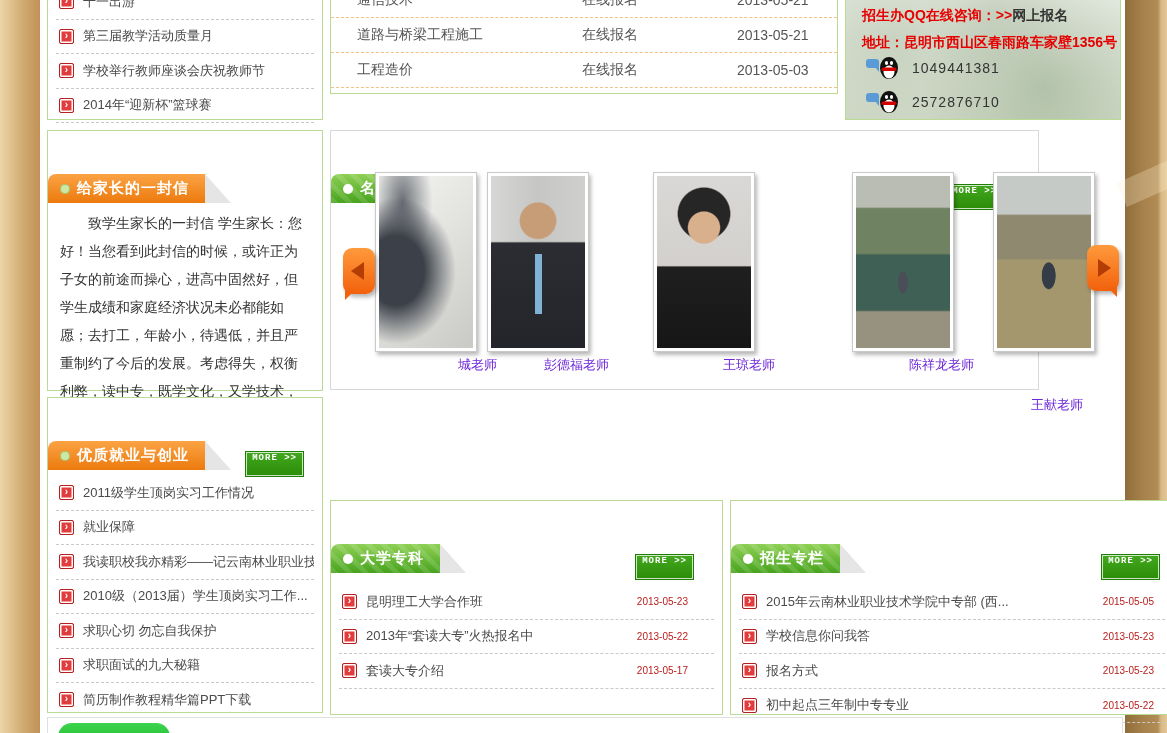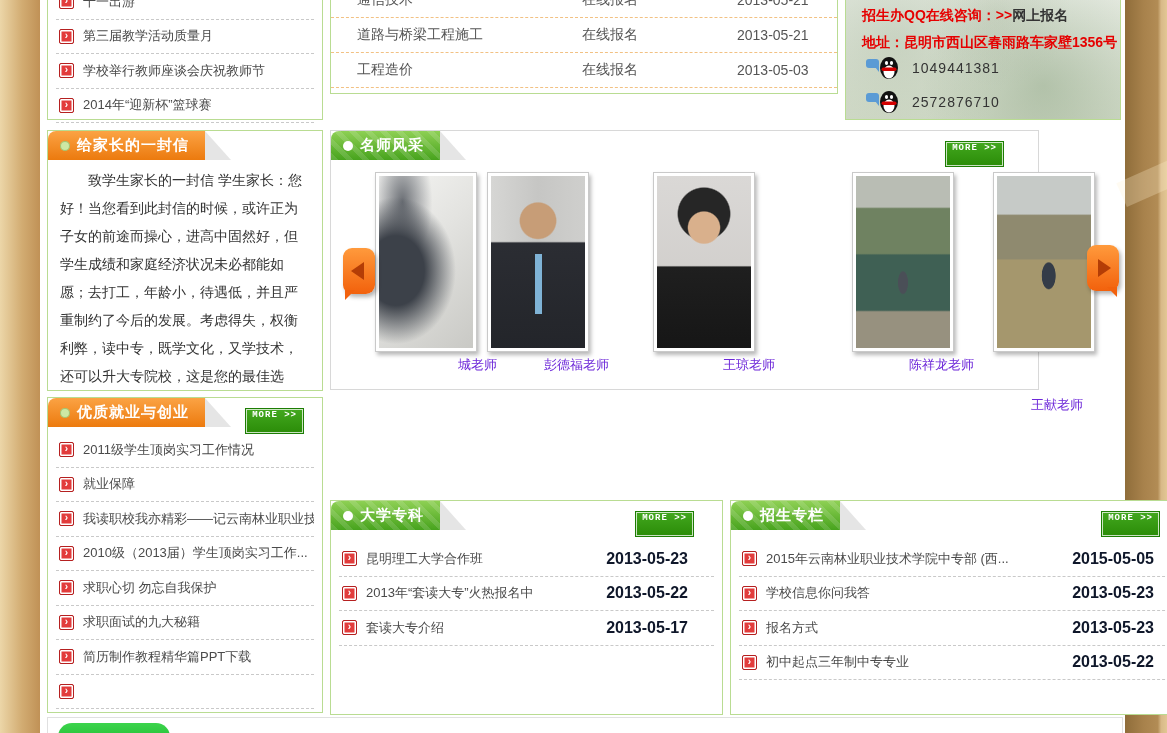--- a/index.html
+++ b/index.html
@@ -7,38 +7,38 @@
   .page{position:relative;width:1167px;height:733px;overflow:hidden;}
   .left-rail{position:absolute;left:0;top:0;width:40px;height:733px;background:linear-gradient(90deg,#ecd6a8 0%,#d2ac72 55%,#c09156 100%);}
   .content-bg{position:absolute;left:40px;top:0;width:1085px;height:733px;background:#fff;}
   .right-band{position:absolute;left:1125px;top:0;width:42px;height:733px;background:linear-gradient(90deg,#8f6d3a 0%,#a8824c 45%,#b28c55 78%,#d8b988 86%,#e3c globally 100%);background:linear-gradient(90deg,#8f6d3a 0%,#a8824c 45%,#b28c55 78%,#d8b988 86%,#e3c794 100%);}
   .right-band .sheen{position:absolute;left:-6px;top:170px;width:60px;height:26px;background:rgba(255,240,210,.28);transform:rotate(-24deg);}
 
   .box{position:absolute;background:#fff;border:1px solid #b9dc92;box-sizing:border-box;}
   .box.gray{border-color:#d8d8d8;}
 
   
-  .hdr{position:relative;height:29px;}
+  .hdr{position:relative;height:29px;margin-top:43px;}
   .tab{position:relative;height:29px;display:flex;align-items:center;gap:7px;padding:0 16px 0 12px;border-radius:8px 0 0 0;float:left;}
   .tab .dot{width:10px;height:10px;border-radius:50%;flex:0 0 auto;}
   .tab .t{color:#fff;font-size:15px;font-weight:bold;letter-spacing:1px;white-space:nowrap;}
   .tab.orange{background:linear-gradient(180deg,#fca births,#ec7a0e);background:linear-gradient(180deg,#fba344,#ec7a0e);}
   .tab.orange .dot{background:#cde8a4;box-shadow:inset 0 0 0 1px rgba(120,160,60,.5);}
   .tab.green{background:repeating-linear-gradient(45deg,rgba(255,255,255,.13) 0 5px,rgba(255,255,255,0) 5px 11px),linear-gradient(180deg,#8ed054,#47a31d);}
   .tab.green .dot{background:#fff;}
   .tab-shadow{float:left;width:0;height:0;border-bottom:29px solid #cfcfcf;border-right:26px solid transparent;opacity:.55;}
 
   .more-btn{position:absolute;top:10px;display:inline-block;padding:1px 6px 13px;background:linear-gradient(180deg,#43a81f,#2b8c08);border:1px solid #1d7d04;box-shadow:inset 0 0 0 1px rgba(255,255,255,.75);color:#fff;font-size:9px;font-weight:bold;letter-spacing:1px;cursor:pointer;white-space:nowrap;font-family:Liberation Mono, monospace;}
 
   
   .rows{list-style:none;margin:0;padding:0 8px;}
   .row{display:flex;align-items:center;height:33.5px;border-bottom:1px dashed #c9c9c9;cursor:pointer;overflow:hidden;}
   .ric{flex:0 0 13px;height:13px;margin:0 9px 0 3px;background:#e23c3c;border:1px solid #b52020;border-radius:2px;box-shadow:inset 0 0 0 1.5px #fff;color:#fff;font-size:10px;line-height:11px;text-align:center;font-weight:bold;}
   .rtx{font-size:13px;color:#4a4a4a;white-space:nowrap;overflow:hidden;flex:1;}
-  .rdt{flex:0 0 78px;font-size:16px;color:#0f172a;text-align:right;margin-right:26px;white-space:nowrap;font-weight:bold;}
+  .rdt{flex:0 0 78px;font-size:10px;color:#b91c1c;text-align:right;margin-right:26px;white-space:nowrap;}
 
   
   .srow{display:flex;align-items:center;height:34px;border-bottom:1px dashed #f2c183;font-size:14px;color:#555;}
   .scol-major{flex:0 0 225px;padding-left:26px;white-space:nowrap;overflow:hidden;}
   .scol-link{flex:0 0 155px;cursor:pointer;}
   .scol-date{flex:1;}
 
   
   .letter-body{padding:6px 12px 0 12px;font-size:14px;line-height:28px;color:#333;}
   .letter-body p{margin:0;text-indent:2em;}

